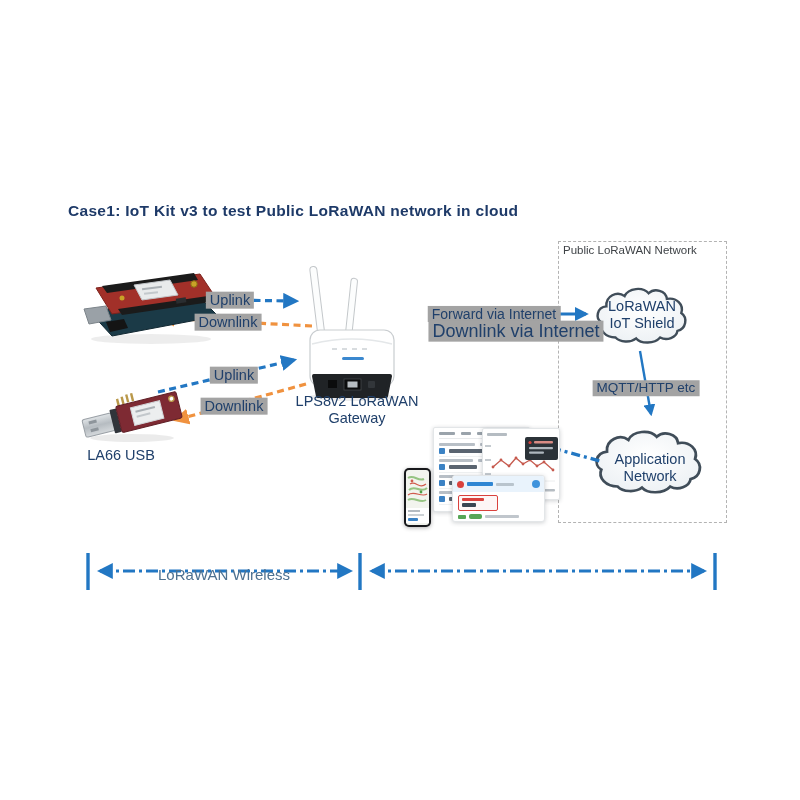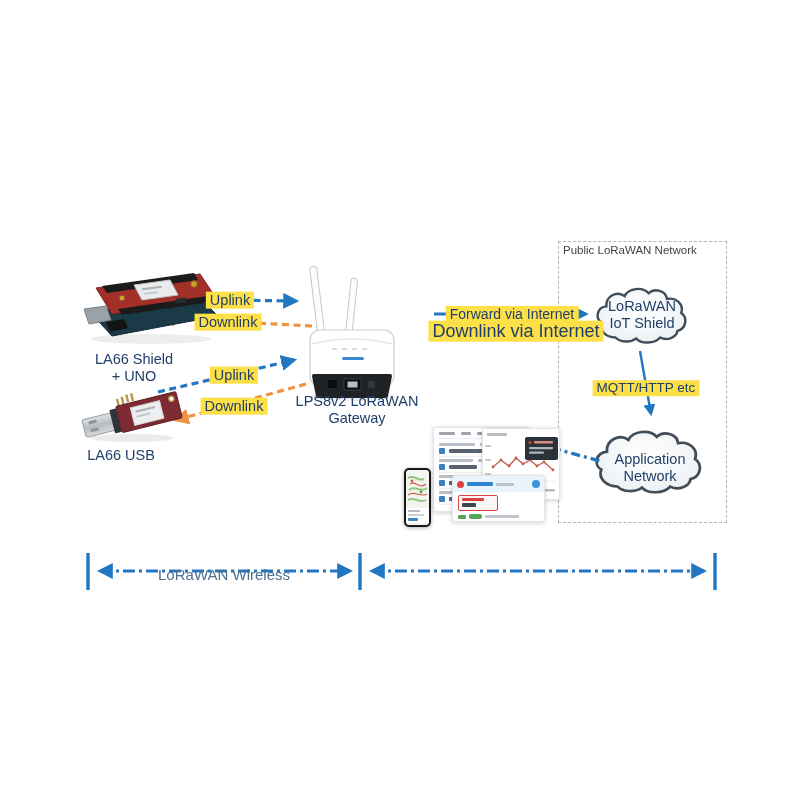--- a/index.html
+++ b/index.html
@@ -3,21 +3,21 @@
 <meta charset="utf-8">
 <style>
   html,body{margin:0;padding:0;background:#fff;}
   #canvas{position:relative;width:800px;height:800px;background:#ffffff;overflow:hidden;
           font-family:"Liberation Sans",sans-serif;}
   .title{position:absolute;left:68px;top:202px;font-size:15.5px;font-weight:bold;
          color:#1e3a68;letter-spacing:.3px;white-space:nowrap;}
   .layer{position:absolute;left:0;top:0;}
   .lbl{position:absolute;transform:translate(-50%,-50%);font-size:14.5px;color:#20406b;
        white-space:nowrap;line-height:1.15;}
-  .lbl.bg{background:#fde047;padding:0 4px;}
+  .lbl.bg{background:#a3a3a3;padding:0 4px;}
   .lbl.center2{text-align:center;}
   .boxlbl{position:absolute;left:563px;top:244px;transform:none;font-size:11.5px;color:#3f4347;}
   .axis-lbl{position:absolute;transform:translate(-50%,-50%);font-size:15px;color:#4e7190;
             white-space:nowrap;}
   .netbox{position:absolute;left:558px;top:241px;width:169px;height:282px;
           border:1px dashed #b3b3b3;box-sizing:border-box;}
   .devimg{position:absolute;}
   
   .card{position:absolute;background:#fff;border:1px solid #e3e6e8;border-radius:2px;
         box-shadow:0 1px 4px rgba(40,50,60,.22);box-sizing:border-box;}
@@ -45,20 +45,21 @@
              padding:2px 3px;box-sizing:border-box;}
   .alert-foot{display:flex;align-items:center;gap:3px;padding:3px 5px;}
   .batt{width:8px;height:4px;background:#57a657;border-radius:1px;}
   .pill{width:13px;height:5px;background:#57a657;border-radius:2px;}
 </style>
 </head>
 <body>
 
 <div id="canvas">
 
+  <div class="title">Case1: IoT Kit v3 to test Public LoRaWAN network in cloud</div>
 
   <div class="netbox"></div>
   <div class="boxlbl">Public LoRaWAN Network</div>
 
   <svg class="layer" width="800" height="800" viewBox="0 0 800 800">
     <defs>
       <marker id="ab" viewBox="0 0 10 10" refX="8" refY="5" markerWidth="5" markerHeight="5" orient="auto-start-reverse">
           <path d="M0,0 L10,5 L0,10 Z" fill="#2277c3"></path>
         </marker>
       <marker id="ao" viewBox="0 0 10 10" refX="8" refY="5" markerWidth="5" markerHeight="5" orient="auto-start-reverse">
@@ -116,24 +117,20 @@
     <polygon points="20,34 124,20 140,44 36,60" fill="#a23029" stroke="#7c221c" stroke-width="1"></polygon>
     <polygon points="26,32 118,19 122,26 31,39" fill="#1b1b1b"></polygon>
     <polygon points="42,55 132,42 135,48 46,61" fill="#1b1b1b"></polygon>
     <polygon points="58,31 94,26 102,41 66,46" fill="#e9ebec" stroke="#c2c6ca" stroke-width="1"></polygon>
     <rect x="66" y="33" width="20" height="2" fill="#aab0b5" transform="rotate(-7 76 34)"></rect>
     <rect x="68" y="38" width="14" height="2" fill="#c3c8cc" transform="rotate(-7 75 39)"></rect>
     <circle cx="118" cy="30" r="3.2" fill="#c9a227" stroke="#8d7014" stroke-width="1"></circle>
     <circle cx="46" cy="44" r="2.5" fill="#c9a227"></circle>
     <rect x="100" y="44" width="10" height="5" fill="#2a2d30" transform="rotate(-8 105 46)"></rect>
   </svg>
-  <div class="lbl center2" style="left:134px;top:368px;">
-    <div>LA66 Shield</div>
-      <div>+ UNO</div>
-  </div>
 
   <svg class="devimg" style="left:80px;top:383px;" width="110" height="62" viewBox="0 0 110 62">
     <ellipse cx="52" cy="55" rx="42" ry="4" fill="#000" opacity="0.08"></ellipse>
     <g transform="rotate(-14 55 31)">
       <rect x="40" y="12" width="2.4" height="8" fill="#b9984a"></rect>
       <rect x="45" y="11" width="2.4" height="8" fill="#b9984a"></rect>
       <rect x="50" y="10" width="2.4" height="8" fill="#b9984a"></rect>
       <rect x="55" y="10" width="2.4" height="8" fill="#b9984a"></rect>
       <rect x="2" y="24" width="30" height="18" rx="2" fill="url(#metal)" stroke="#9aa0a6" stroke-width="1"></rect>
       <rect x="8" y="27" width="8" height="3" fill="#8e959b"></rect>
@@ -171,21 +168,21 @@
   </svg>
   <div class="lbl center2" style="left:357px;top:410px;text-align:center;">
     <div>LPS8v2 LoRaWAN</div>
       <div>Gateway</div>
   </div>
 
   <div class="lbl bg" style="left:230px;top:300px;">Uplink</div>
   <div class="lbl bg" style="left:228px;top:322px;">Downlink</div>
   <div class="lbl bg" style="left:234px;top:375px;">Uplink</div>
   <div class="lbl bg" style="left:234px;top:406px;">Downlink</div>
-  <div class="lbl bg" style="left:512px;top:314px;font-size:14px;">Forward via Internet</div>
+  <div class="lbl bg" style="left:494px;top:314px;font-size:14px;">Forward via Internet</div>
   <div class="lbl bg" style="left:516px;top:331px;font-size:18px;">Downlink via Internet</div>
   <div class="lbl bg" style="left:646px;top:388px;font-size:13.5px;">MQTT/HTTP etc</div>
 
   <div class="lbl center2" style="left:642px;top:315px;">
     <div>LoRaWAN</div>
       <div>IoT Shield</div>
   </div>
   <div class="lbl center2" style="left:650px;top:468px;">
     <div>Application</div>
       <div>Network</div>

